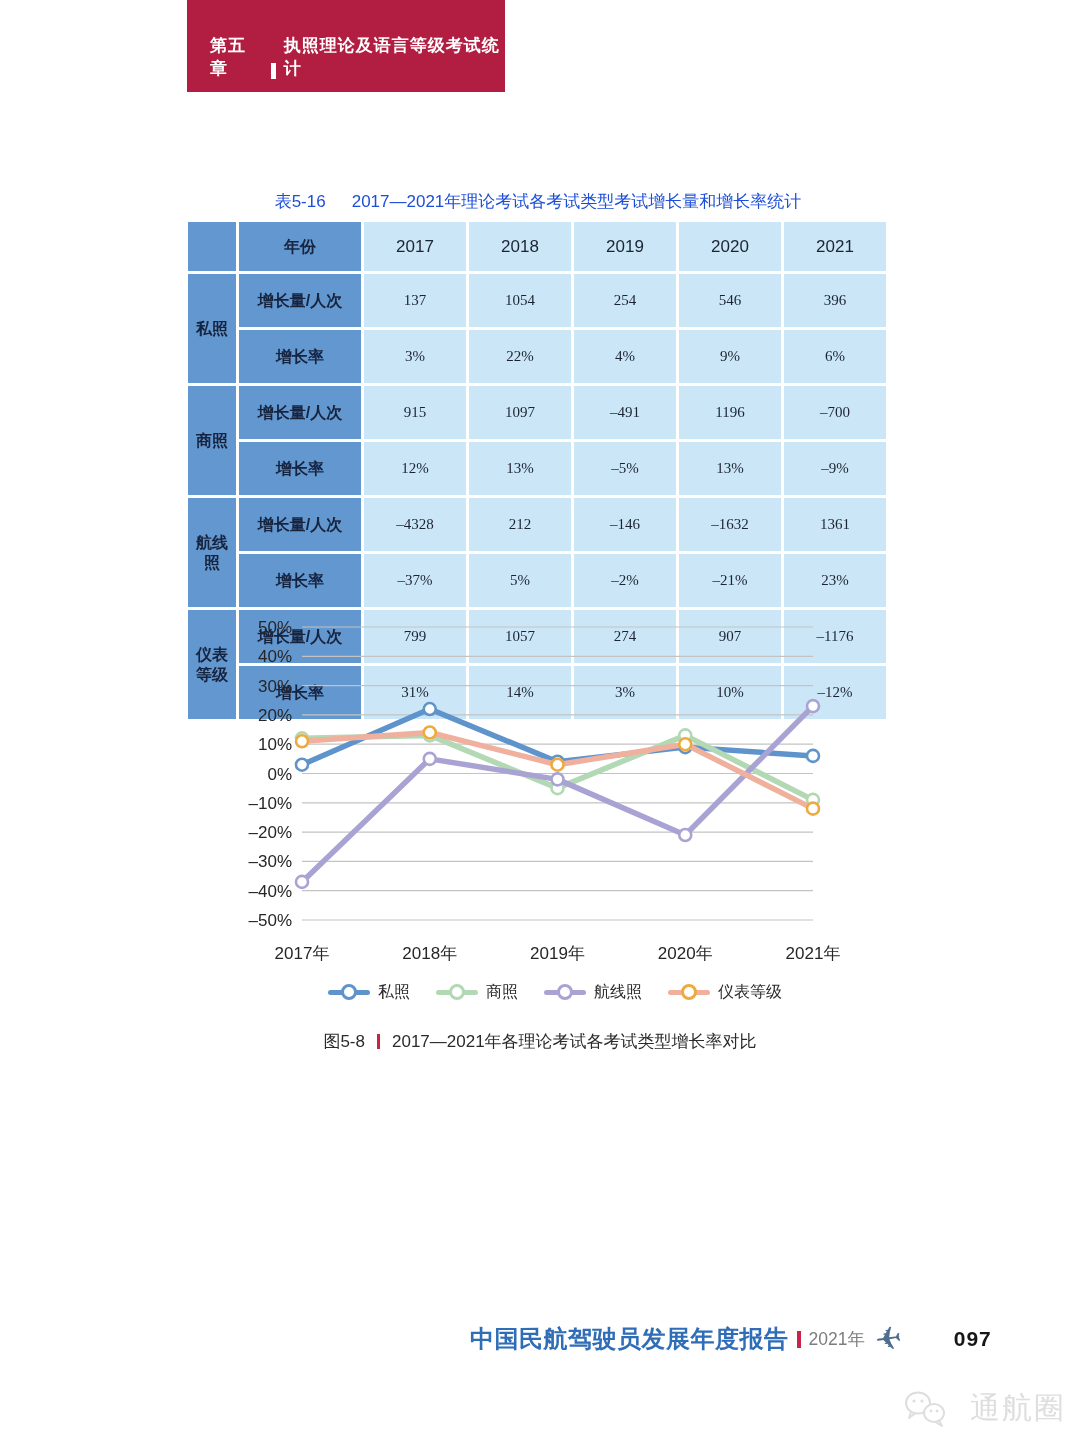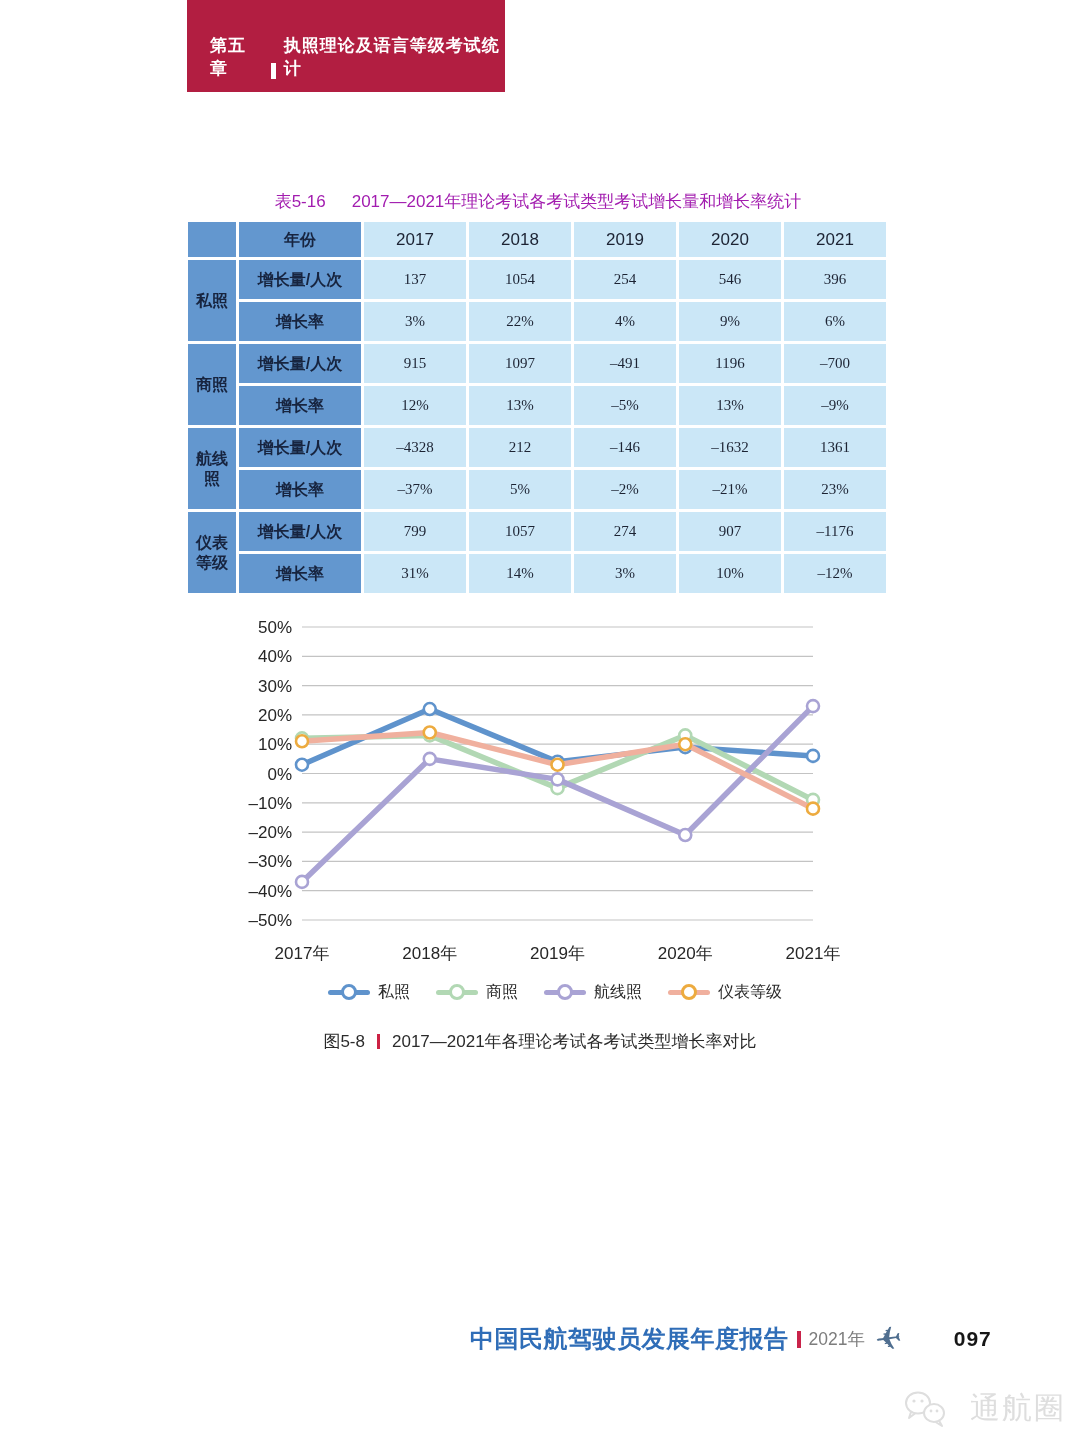--- a/index.html
+++ b/index.html
@@ -7,27 +7,27 @@
         font-family:"Liberation Sans","DejaVu Sans",sans-serif;color:#2b2b2b;}
 
   
   .banner{position:absolute;left:187px;top:0;width:318px;height:92px;background:#b21e41;
           color:#ffffff;display:flex;align-items:flex-end;padding:12px 0 12px 23px;box-sizing:border-box;
           font-size:17px;font-weight:bold;letter-spacing:1px;}
   .banner .vbar{display:inline-block;width:5px;height:16px;background:#ffffff;margin:0 8px 1px 10px;}
 
   
   .table-title{position:absolute;left:188px;top:190px;width:700px;text-align:center;
-               font-size:17px;color:#a21caf;}
+               font-size:17px;color:#1d4ed8;}
   .table-title .tlabel{margin-right:26px;}
 
   
   .stats{position:absolute;left:185px;top:219px;border-collapse:separate;border-spacing:3px;
          table-layout:fixed;}
-  .stats td{padding:1px;margin:16px;}
+  .stats td{padding:8px;margin:16px;}
   .c-hdr{background:#6397cf;color:#17243f;font-weight:600;font-size:16px;text-align:center;
          vertical-align:middle;line-height:20px;}
   .c-cat{padding:0 6px;}
   .c-year{background:#cbe7f7;font-size:17px;text-align:center;color:#1c2333;vertical-align:middle;}
   .c-num{background:#cbe7f7;font-family:"Liberation Serif","DejaVu Serif",serif;font-size:15px;
          text-align:center;color:#1c2333;vertical-align:middle;}
   .row-hd td{height:33px;}
   .row-dt td{height:37px;}
 
   

